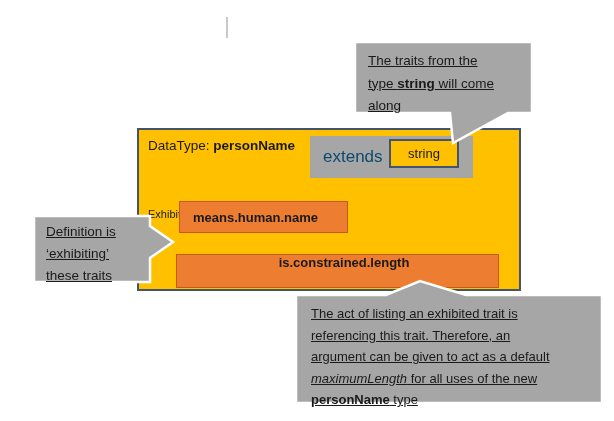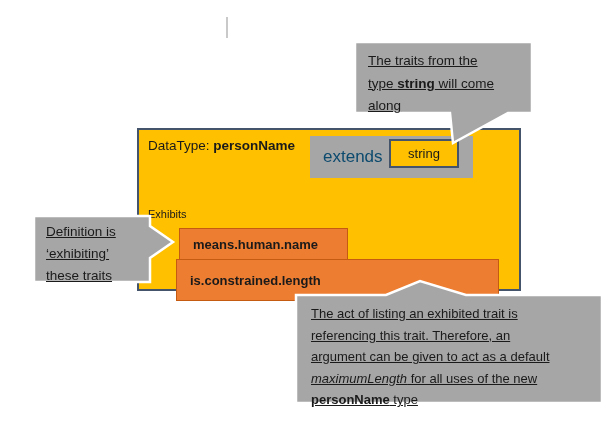--- a/index.html
+++ b/index.html
@@ -15,24 +15,24 @@
   
   .main-box{left:137px;top:128px;width:384px;height:163px;background:#FFC000;border:2px solid #44546A;}
   .dt-title{left:148px;top:138px;font-size:13.5px;white-space:nowrap;}
   .dt-title b{font-weight:bold;}
   .extends-box{left:310px;top:136px;width:163px;height:42px;background:#A6A6A6;display:flex;align-items:center;padding-left:13px;}
   .extends-label{color:#0c4a6e;font-size:17px;}
   .string-box{left:389px;top:139px;width:70px;height:29px;background:#FFC000;border:2px solid #44546A;display:flex;align-items:center;justify-content:center;font-size:13px;}
   .exhibits{left:148px;top:172px;font-size:11px;margin-top:36px;}
 
   
-  .trait{background:#ED7D31;border:1.5px solid #C55A11;display:flex;align-items:center;padding-left:13px;font-size:13px;white-space:nowrap;margin-top:27px;}
+  .trait{background:#ED7D31;border:1.5px solid #C55A11;display:flex;align-items:center;padding-left:13px;font-size:13px;white-space:nowrap;}
   .trait b{font-weight:bold;}
   .trait1{left:179px;top:201px;width:169px;height:32px;}
-  .trait2{left:176px;top:232px;width:323px;height:42px;}
+  .trait2{left:176px;top:254px;width:323px;height:34px;flex-direction:column;}
 
   
   .bubbles{left:0;top:0;width:614px;height:421px;pointer-events:none;}
   .bubbles polygon{fill:#A6A6A6;stroke:#ffffff;stroke-width:2.5;stroke-linejoin:miter;}
 
   .co{font-size:13.5px;}
   .co .line{white-space:nowrap;text-decoration:underline;}
   .co-top{left:355px;top:42px;width:177px;padding:8px 0 0 13px;line-height:22.5px;}
   .co-left{left:34px;top:216px;width:116px;padding:5px 0 0 12px;line-height:22px;}
   .co-bottom{left:296px;top:295px;width:306px;padding:8px 8px 0 15px;line-height:21.5px;font-size:13px;}

